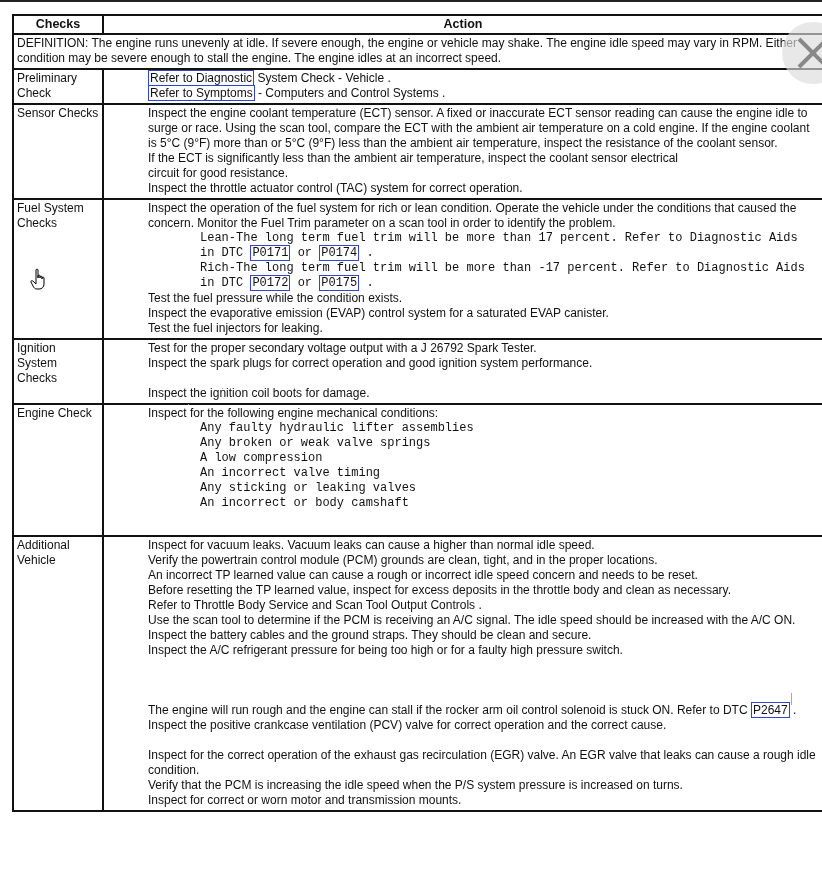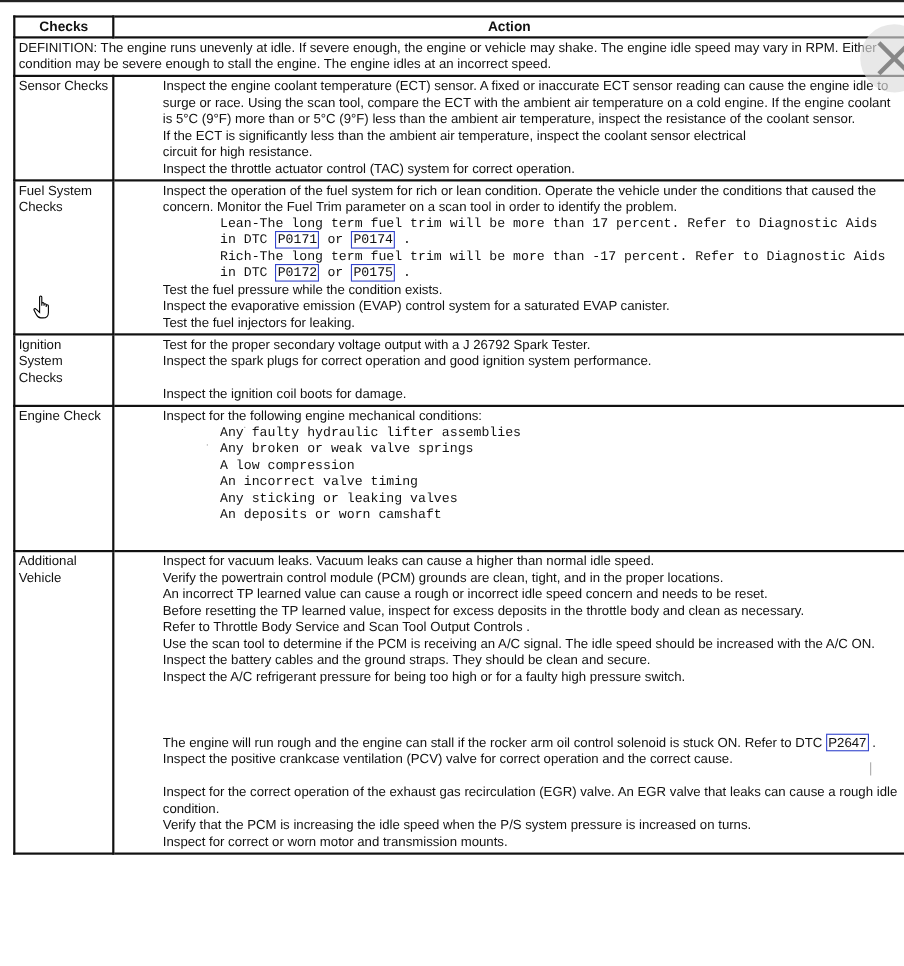--- a/index.html
+++ b/index.html
@@ -50,27 +50,34 @@
     </colgroup>
   <tbody>
       <tr>
     <th>Checks</th>
     <th>Action</th>
   </tr>
   <tr>
     <td colspan="2">DEFINITION: The engine runs unevenly at idle. If severe enough, the engine or vehicle may shake. The engine idle speed may vary in RPM. Either condition may be severe enough to stall the engine. The engine idles at an incorrect speed.</td>
   </tr>
 
+  <tr>
+    <td>Preliminary Check</td>
+    <td class="action">
+      <span class="line"><a class="link">Refer to Diagnostic</a><span> System Check - Vehicle .</span></span>
+      <span class="line"><a class="link">Refer to Symptoms</a><span> - Computers and Control Systems .</span></span>
+    </td>
+  </tr>
 
   <tr>
     <td>Sensor Checks</td>
     <td class="action">
       <span class="line">Inspect the engine coolant temperature (ECT) sensor. A fixed or inaccurate ECT sensor reading can cause the engine idle to surge or race. Using the scan tool, compare the ECT with the ambient air temperature on a cold engine. If the engine coolant is 5°C (9°F) more than or 5°C (9°F) less than the ambient air temperature, inspect the resistance of the coolant sensor.</span>
       <span class="line">If the ECT is significantly less than the ambient air temperature, inspect the coolant sensor electrical</span>
-      <span class="line">circuit for high resistance.</span>
+      <span class="line">circuit for good resistance.</span>
       <span class="line">Inspect the throttle actuator control (TAC) system for correct operation.</span>
     </td>
   </tr>
 
   <tr>
     <td>Fuel System Checks</td>
     <td class="action">
       <span class="line">Inspect the operation of the fuel system for rich or lean condition. Operate the vehicle under the conditions that caused the concern. Monitor the Fuel Trim parameter on a scan tool in order to identify the problem.</span>
       <span class="line indent"><span>Lean-The long term fuel trim will be more than 17 percent. Refer to Diagnostic Aids in DTC </span><a class="link">P0171</a><span> or </span><a class="link">P0174</a><span> .</span></span>
       <span class="line indent"><span>Rich-The long term fuel trim will be more than -17 percent. Refer to Diagnostic Aids in DTC </span><a class="link">P0172</a><span> or </span><a class="link">P0175</a><span> .</span></span>
@@ -92,21 +99,21 @@
 
   <tr>
     <td>Engine Check</td>
     <td class="action">
       <span class="line">Inspect for the following engine mechanical conditions:</span>
       <span class="line indent">Any faulty hydraulic lifter assemblies</span>
       <span class="line indent">Any broken or weak valve springs</span>
       <span class="line indent">A low compression</span>
       <span class="line indent">An incorrect valve timing</span>
       <span class="line indent">Any sticking or leaking valves</span>
-      <span class="line indent">An deposits or worn camshaft</span>
+      <span class="line indent">An incorrect or body camshaft</span>
       <span class="tall"></span>
     </td>
   </tr>
 
   <tr>
     <td>Additional Vehicle</td>
     <td class="action">
       <span class="line">Inspect for vacuum leaks. Vacuum leaks can cause a higher than normal idle speed.</span>
       <span class="line">Verify the powertrain control module (PCM) grounds are clean, tight, and in the proper locations.</span>
       <span class="line">An incorrect TP learned value can cause a rough or incorrect idle speed concern and needs to be reset.</span>

